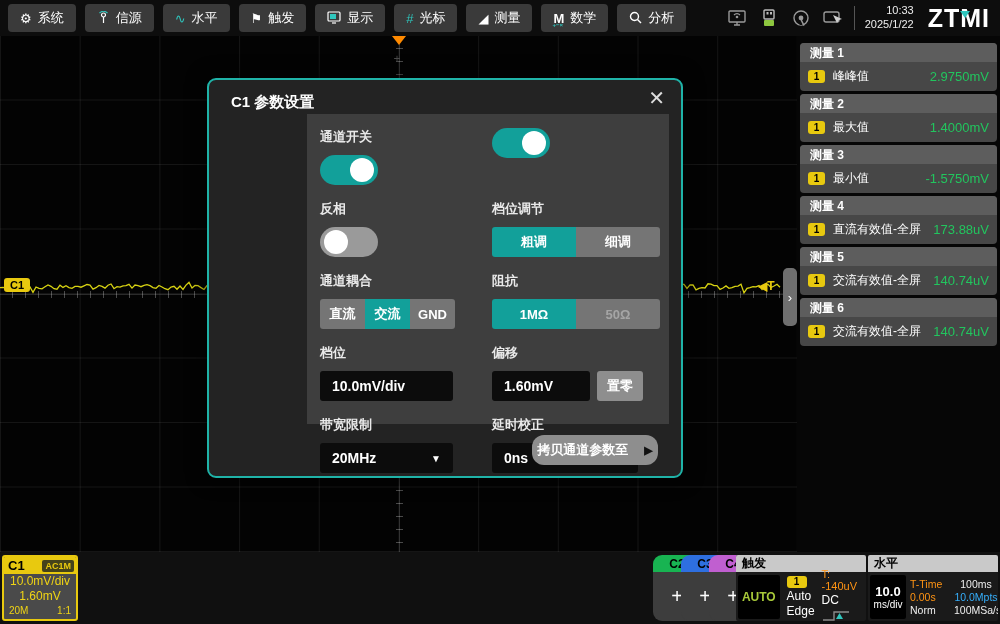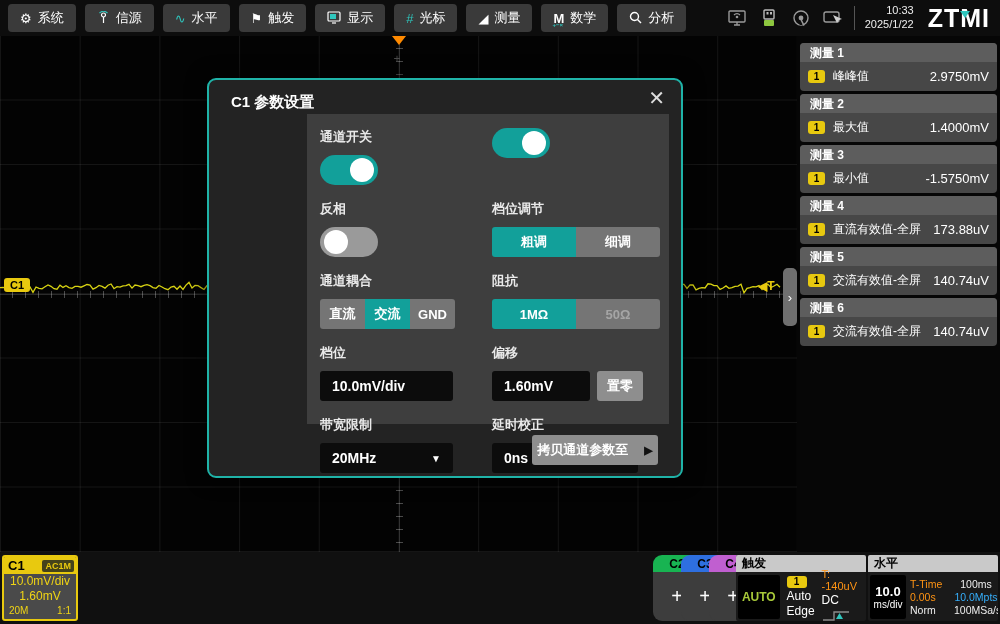--- a/index.html
+++ b/index.html
@@ -47,21 +47,21 @@
     border-radius:5px; color:#fff; display:flex; align-items:center; justify-content:center; font-size:13px; }
 
   
   #meas-panel { position:absolute; left:797px; top:36px; width:203px; height:516px; background:#060606; padding:7px 3px 0 3px; }
   .meas-card { background:#474747; border-radius:4px; margin-bottom:3px; overflow:hidden; }
   .meas-head { background:#5d5d5d; color:#fff; font-weight:bold; font-size:12px; padding:2px 10px; height:19px; line-height:16px;}
   .meas-row { display:flex; align-items:center; height:29px; padding:0 8px; }
   .meas-badge { background:#e8c90f; color:#000; font-size:10px; font-weight:bold; width:17px; height:13px;
     border-radius:3px; display:flex; align-items:center; justify-content:center; margin-right:8px; }
   .meas-label { color:#fff; font-size:12px; }
-  .meas-value { margin-left:auto; color:#ffffff; font-size:13px; }
+  .meas-value { margin-left:auto; color:#22c55e; font-size:13px; }
 
   
   #dialog { position:absolute; left:207px; top:78px; width:476px; height:400px; background:#232323;
     border:2px solid #1fb3a8; border-radius:9px; box-shadow:0 0 20px rgba(0,0,0,0.7); }
   #dialog-title { position:absolute; left:22px; top:13px; color:#fff; font-size:15px; font-weight:bold; }
   #dialog-close { position:absolute; right:16px; top:8px; color:#ddd; font-size:20px; line-height:1; }
   #tab-col { position:absolute; left:15px; top:36px; width:78px; }
   .dtab { width:78px; height:40px; border-radius:4px; margin-bottom:12px; color:#fff; font-size:14px;
     display:flex; align-items:center; justify-content:center; background:#7d7d7d; position:relative; }
   .dtab.active { background:#12a09a; }
@@ -83,21 +83,21 @@
   .seg.sel { background:#12a09a; }
   .seg.dis { color:#a5a5a5; }
   .seg:first-child { border-radius:3px 0 0 3px; }
   .seg:last-child  { border-radius:0 3px 3px 0; }
   .field { height:30px; background:#0c0c0c; border-radius:3px; color:#fff; font-size:14px;
     display:flex; align-items:center; padding:0 12px; }
   .zero-btn { height:30px; width:46px; background:#8e8e8e; border-radius:3px; color:#fff; font-size:13px;
     display:flex; align-items:center; justify-content:center; margin-left:7px; }
   .dd-arrow { margin-left:auto; font-size:10px; color:#fff; }
   #copy-btn { position:absolute; right:23px; bottom:11px; width:126px; height:30px; background:#8e8e8e;
-    border-radius:3px; color:#fff; font-size:13px; font-weight:bold;
+    border-radius:12px; color:#fff; font-size:13px; font-weight:bold;
     display:flex; align-items:center; justify-content:center; gap:16px; }
   #copy-btn .arr { color:#111; font-size:11px; }
 
   
   #bottombar { position:absolute; left:0; top:552px; width:1000px; height:72px; background:#101010; }
   #c1-box { position:absolute; left:2px; top:3px; width:76px; height:66px; border:2px solid #e8c90f;
     border-radius:3px; background:#4a4a4a; overflow:hidden; }
   #c1-head { background:#e8c90f; height:17px; display:flex; align-items:center; padding:0 2px 0 4px; }
   #c1-name { color:#000; font-weight:bold; font-size:13px; }
   #c1-coupling { margin-left:auto; background:#44431a; color:#e8c90f; font-size:9px; font-weight:bold;

